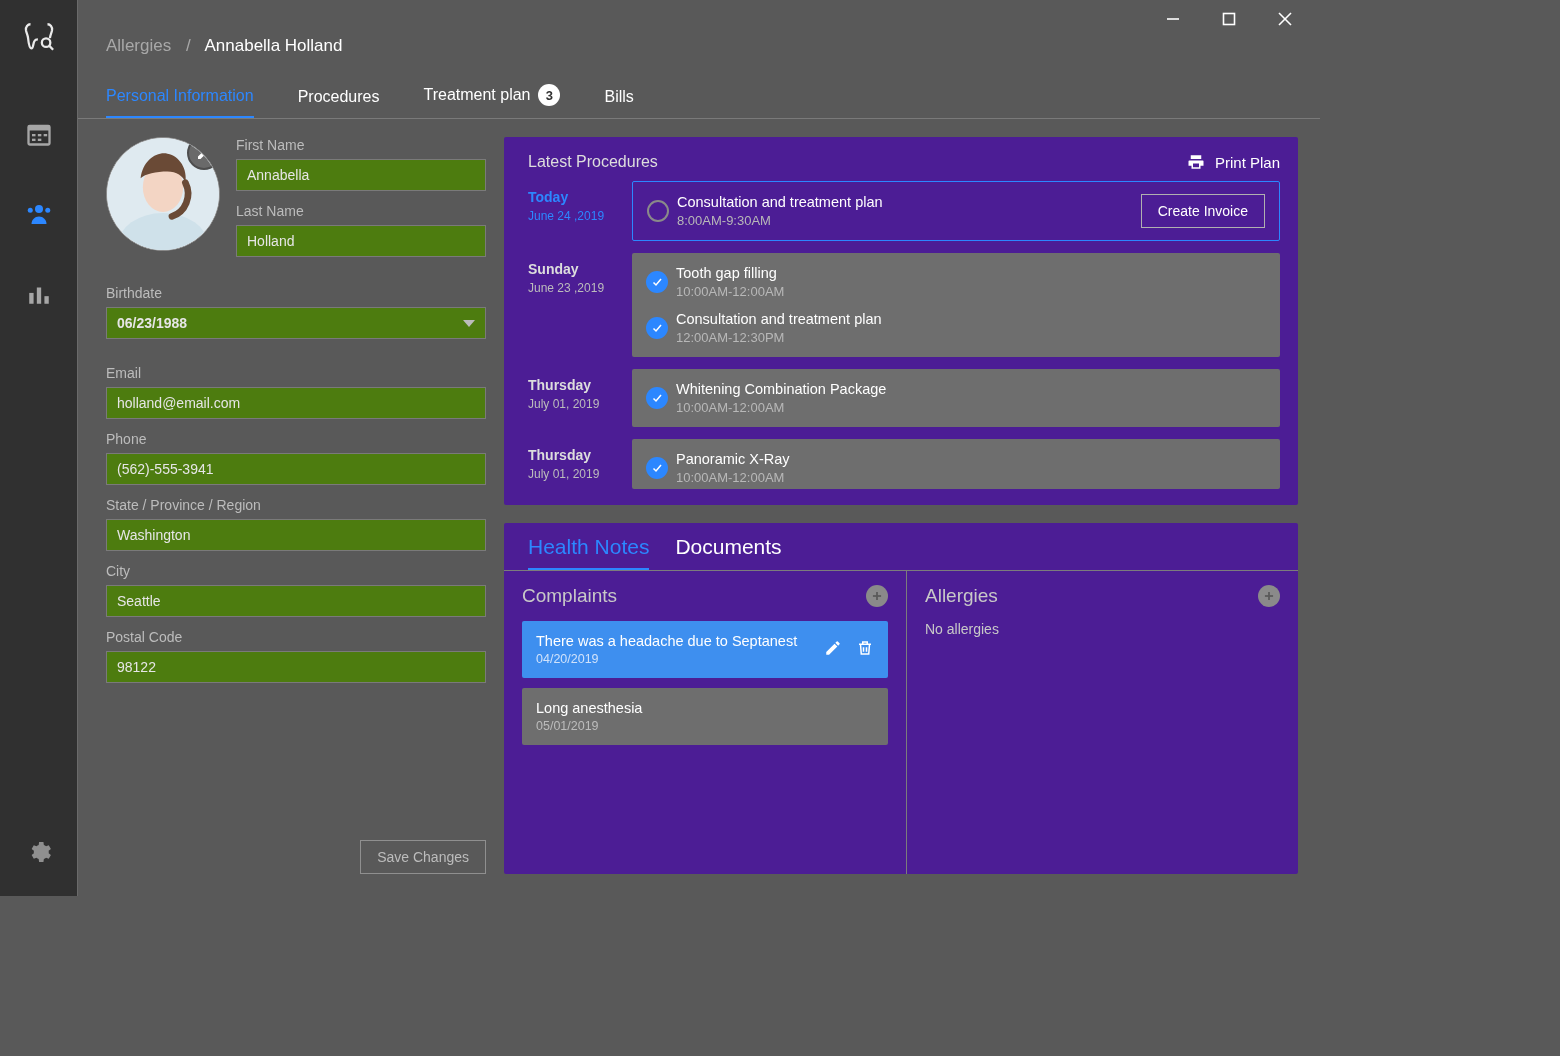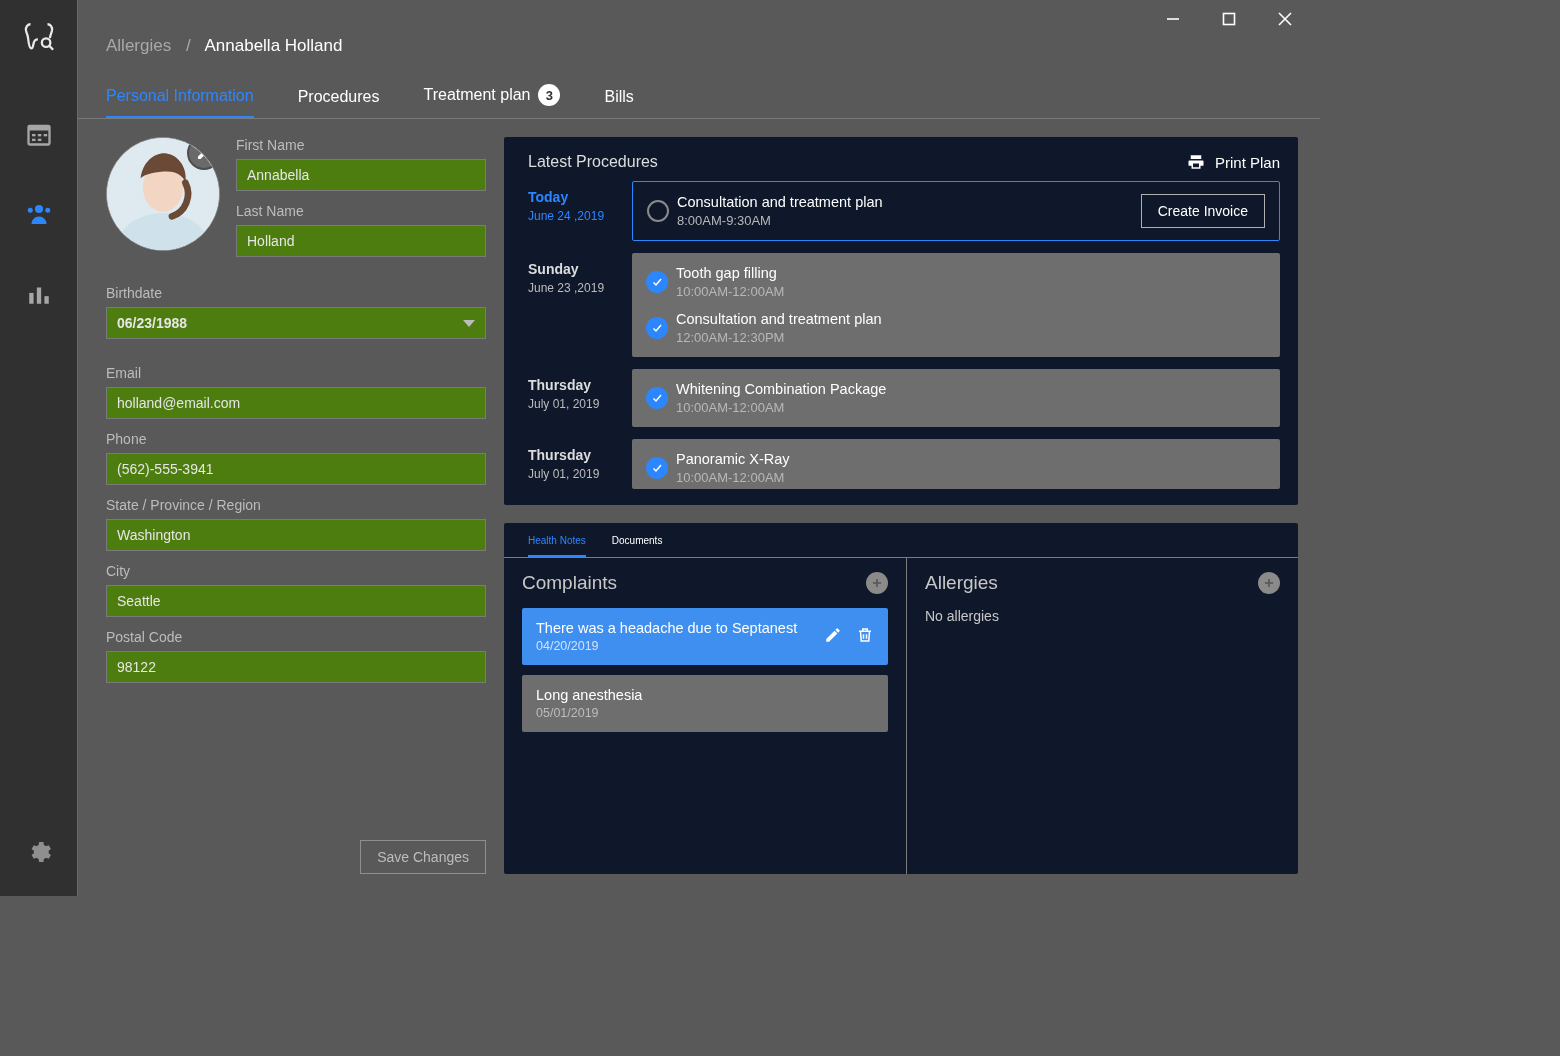--- a/index.html
+++ b/index.html
@@ -123,21 +123,21 @@
   }
   .form-group .select { display:flex; justify-content:space-between; align-items:center; cursor:pointer;font-weight:bold; }
   .chev-down { width:0;height:0;border-left:6px solid transparent;border-right:6px solid transparent;border-top:7px solid #bcbcbc;}
   .save-row { margin-top:auto; display:flex; justify-content:flex-end; padding-top:20px;}
   .save-btn {
     border:1px solid #8f8f8f; background:transparent; color:#bcbcbc;
     font-size:14px; padding:8px 16px; cursor:pointer;
   }
   .right-col { flex:1; display:flex; flex-direction:column; gap:18px; min-width:0;}
   .panel {
-    background:#0f172a;
+    background:#4c1d95;
     border-radius:2px;
     display:flex; flex-direction:column;
     min-height:0;
   }
   .panel-top { flex:1.05; }
   .panel-bottom { flex:1; }
   .panel-header {
     display:flex; justify-content:space-between; align-items:center;
     padding:16px 18px 10px 24px;
   }
@@ -167,21 +167,21 @@
   .proc-text .t2 { font-size:13px; color:#b8b8b8; margin-top:3px;}
   .create-invoice {
     margin-left:auto; border:1px solid #b0b0b0; background:transparent;
     color:#fff; font-size:14px; padding:8px 16px; cursor:pointer;
     flex-shrink:0;
   }
   .sub-tabs {
     display:flex; gap:26px; padding:12px 20px 0 24px;
     border-bottom:1px solid #7c7c7c;
   }
-  .sub-tab { font-size:10px; color:#fff; padding-bottom:10px; cursor:pointer;}
+  .sub-tab { font-size:21px; color:#fff; padding-bottom:10px; cursor:pointer;}
   .sub-tab.active { color:#2c87ff; border-bottom:2px solid #2c87ff; padding-bottom:9px;}
   .notes-body { flex:1; display:flex; min-height:0;}
   .notes-col { flex:1; padding:14px 18px; border-right:1px solid #7c7c7c; display:flex;flex-direction:column;}
   .notes-col:last-child { border-right:none; flex:0.97;}
   .notes-head { display:flex; justify-content:space-between; align-items:center; margin-bottom:14px;}
   .notes-head .nh-title { font-size:19px; color:#c8c8c8;}
   .plus-circle {
     width:22px;height:22px;border-radius:50%;background:#8a8a8a;color:#5a5a5a;
     display:flex;align-items:center;justify-content:center;cursor:pointer;
   }

